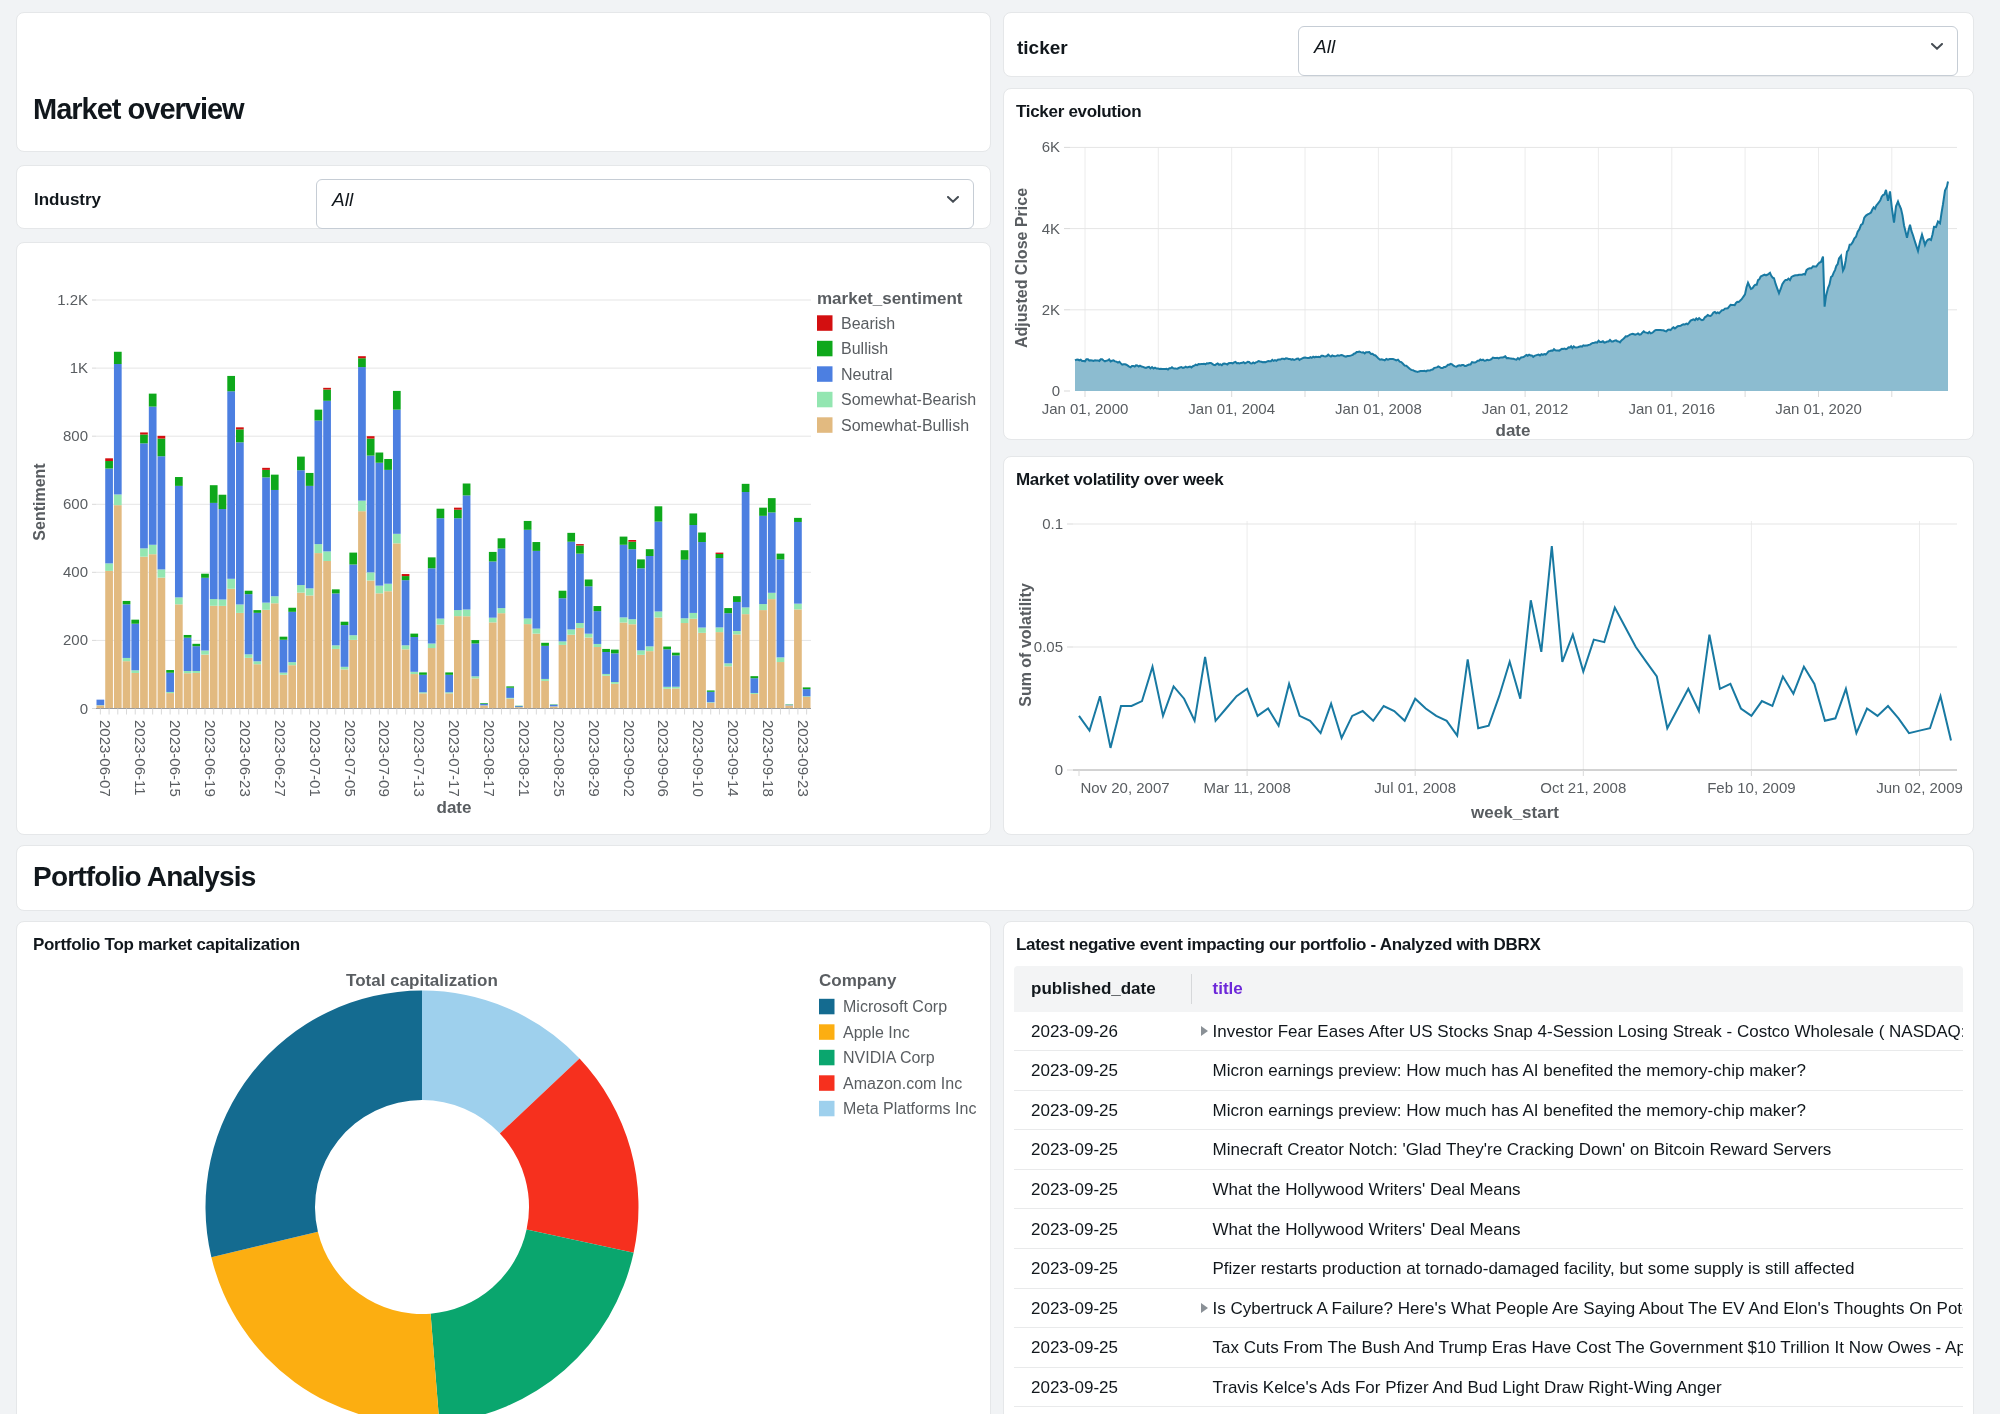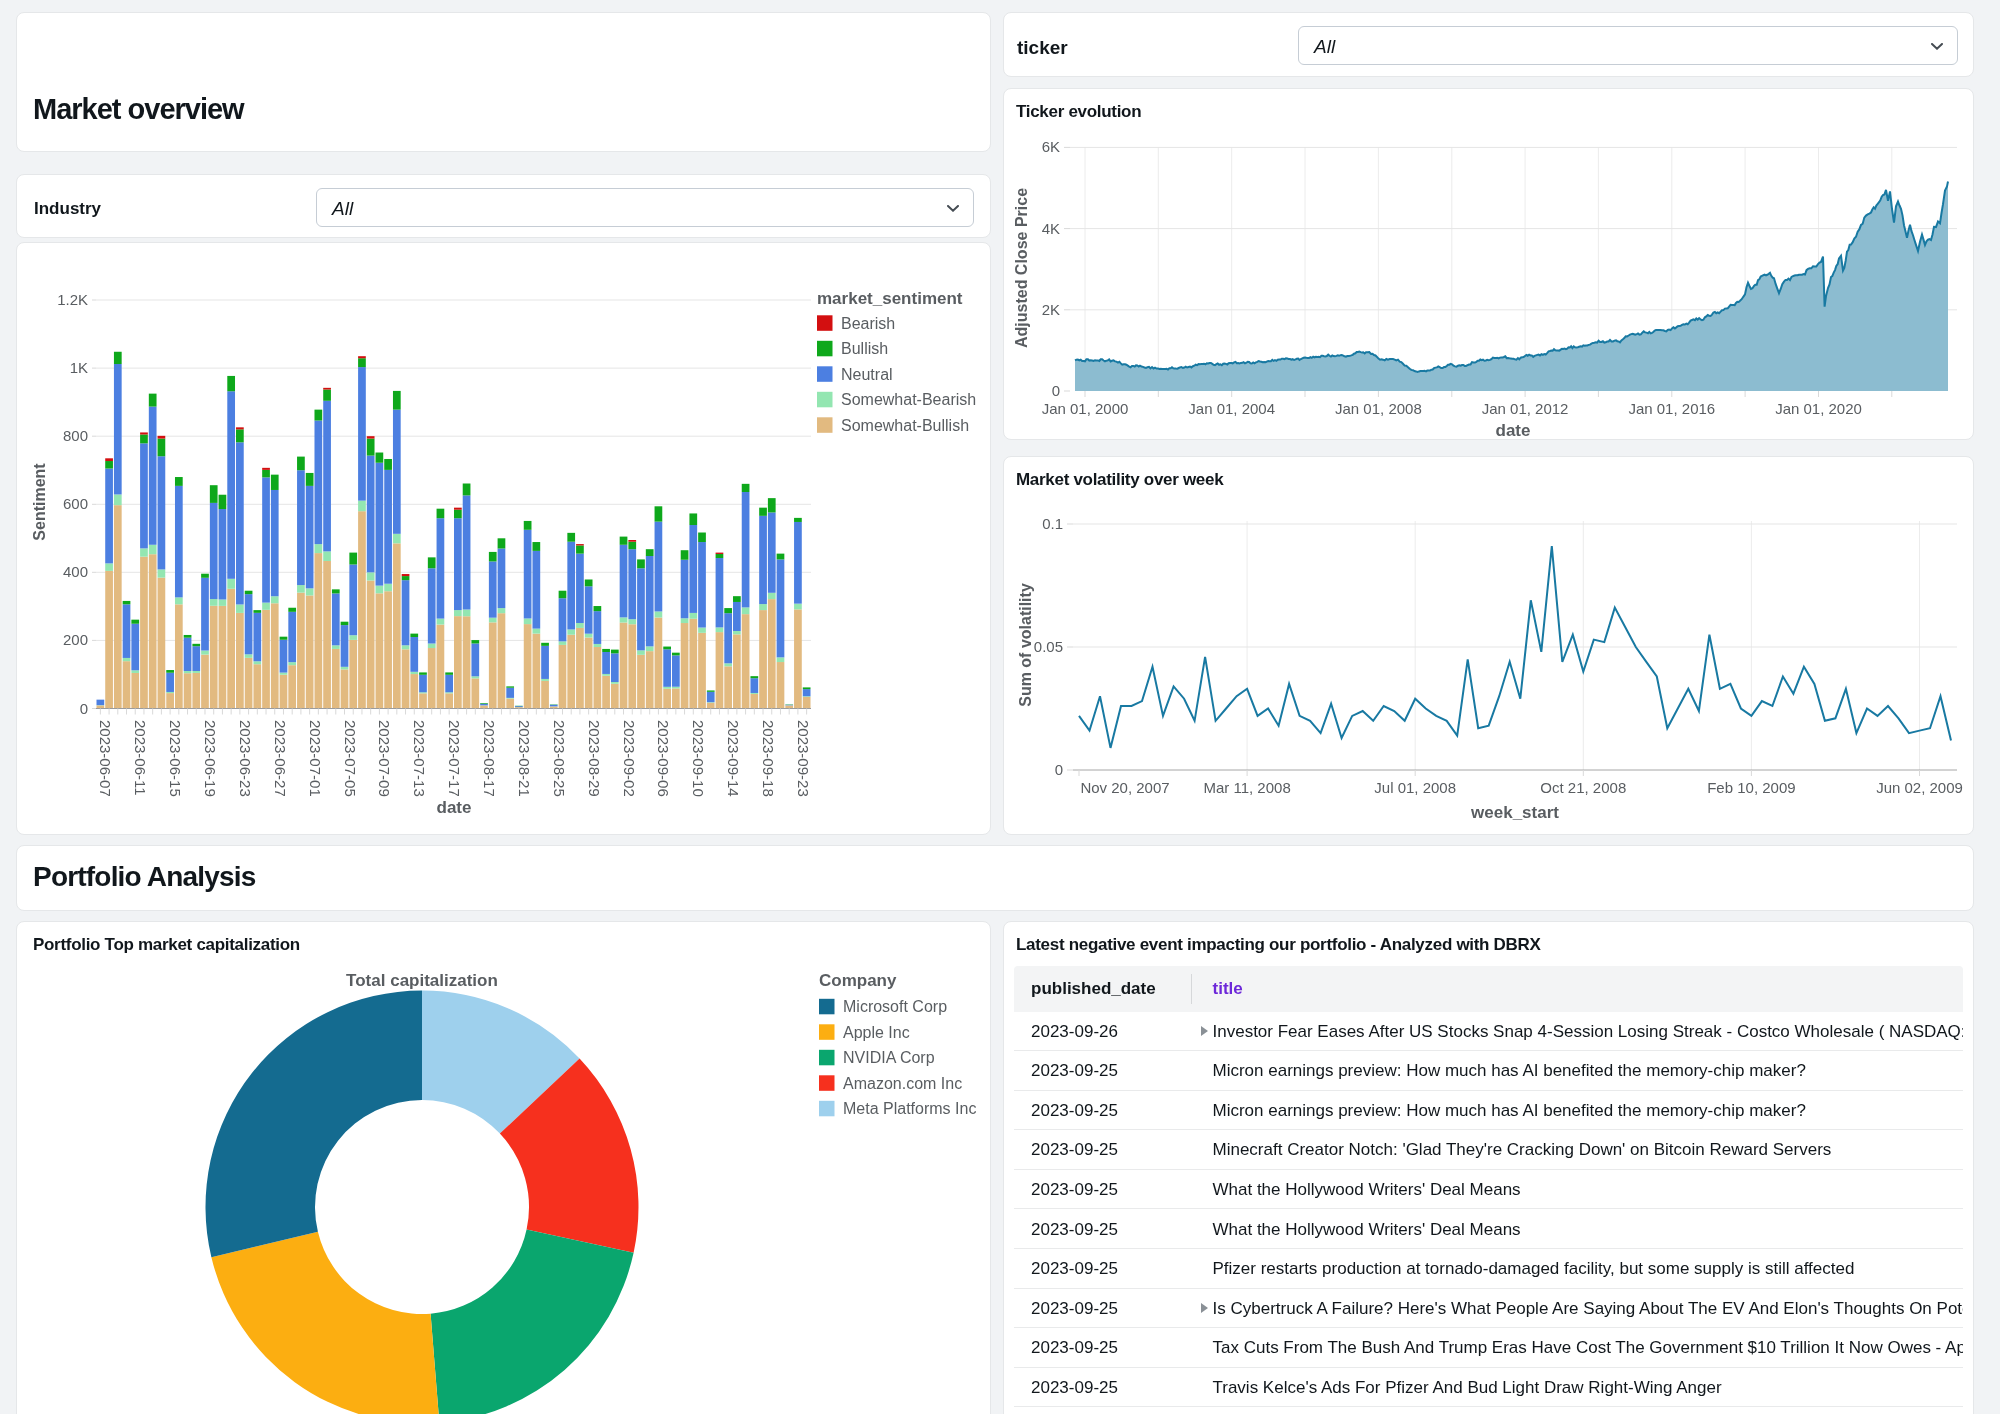--- a/index.html
+++ b/index.html
@@ -1,24 +1,24 @@
 <!DOCTYPE html>
 <html><head><meta charset="utf-8"><style>
 * { margin:0; padding:0; box-sizing:border-box; }
 body { width:2000px; height:1414px; background:#f1f3f5; font-family:"Liberation Sans", sans-serif; position:relative; overflow:hidden; }
 .card { position:absolute; background:#fff; border:1px solid #e5e7e9; border-radius:8px; }
-.sel { position:absolute; height:39px; background:#fff; border:1px solid #c6cdd5; border-radius:6px; }
+.sel { position:absolute; height:50px; background:#fff; border:1px solid #c6cdd5; border-radius:6px; }
 .sel span { position:absolute; left:15px; top:9px; font-size:19px; font-style:italic; color:#11171c; }
 .ctitle { position:absolute; left:12px; top:13px; font-size:17px; font-weight:bold; color:#11171c; letter-spacing:-0.3px; }
 </style></head>
 <body>
 <div class="card" style="left:16px;top:12px;width:975px;height:140px;">
   <div style="position:absolute;left:16px;top:82px;font-size:29px;line-height:1;font-weight:bold;color:#11171c;letter-spacing:-1px;">Market overview</div>
 </div>
-<div class="card" style="left:16px;top:174px;width:975px;height:64px;">
+<div class="card" style="left:16px;top:165px;width:975px;height:64px;">
   <span style="position:absolute;left:17px;top:24px;font-size:17px;font-weight:bold;color:#11171c;">Industry</span>
   <div class="sel" style="left:299px;top:13px;width:658px;">
       <span>All</span>
       <svg width="12" height="7" viewBox="0 0 12 7" style="position:absolute;right:14px;top:16px">
         <path d="M1 1 L6 5.7 L11 1" stroke="#454c53" stroke-width="2" fill="none" stroke-linecap="round"></path>
       </svg>
     </div>
 </div>
 <div class="card" style="left:16px;top:242px;width:975px;height:593px;">
     <svg width="973" height="591" viewBox="0 0 973 591" style="position:absolute;left:0;top:0">

